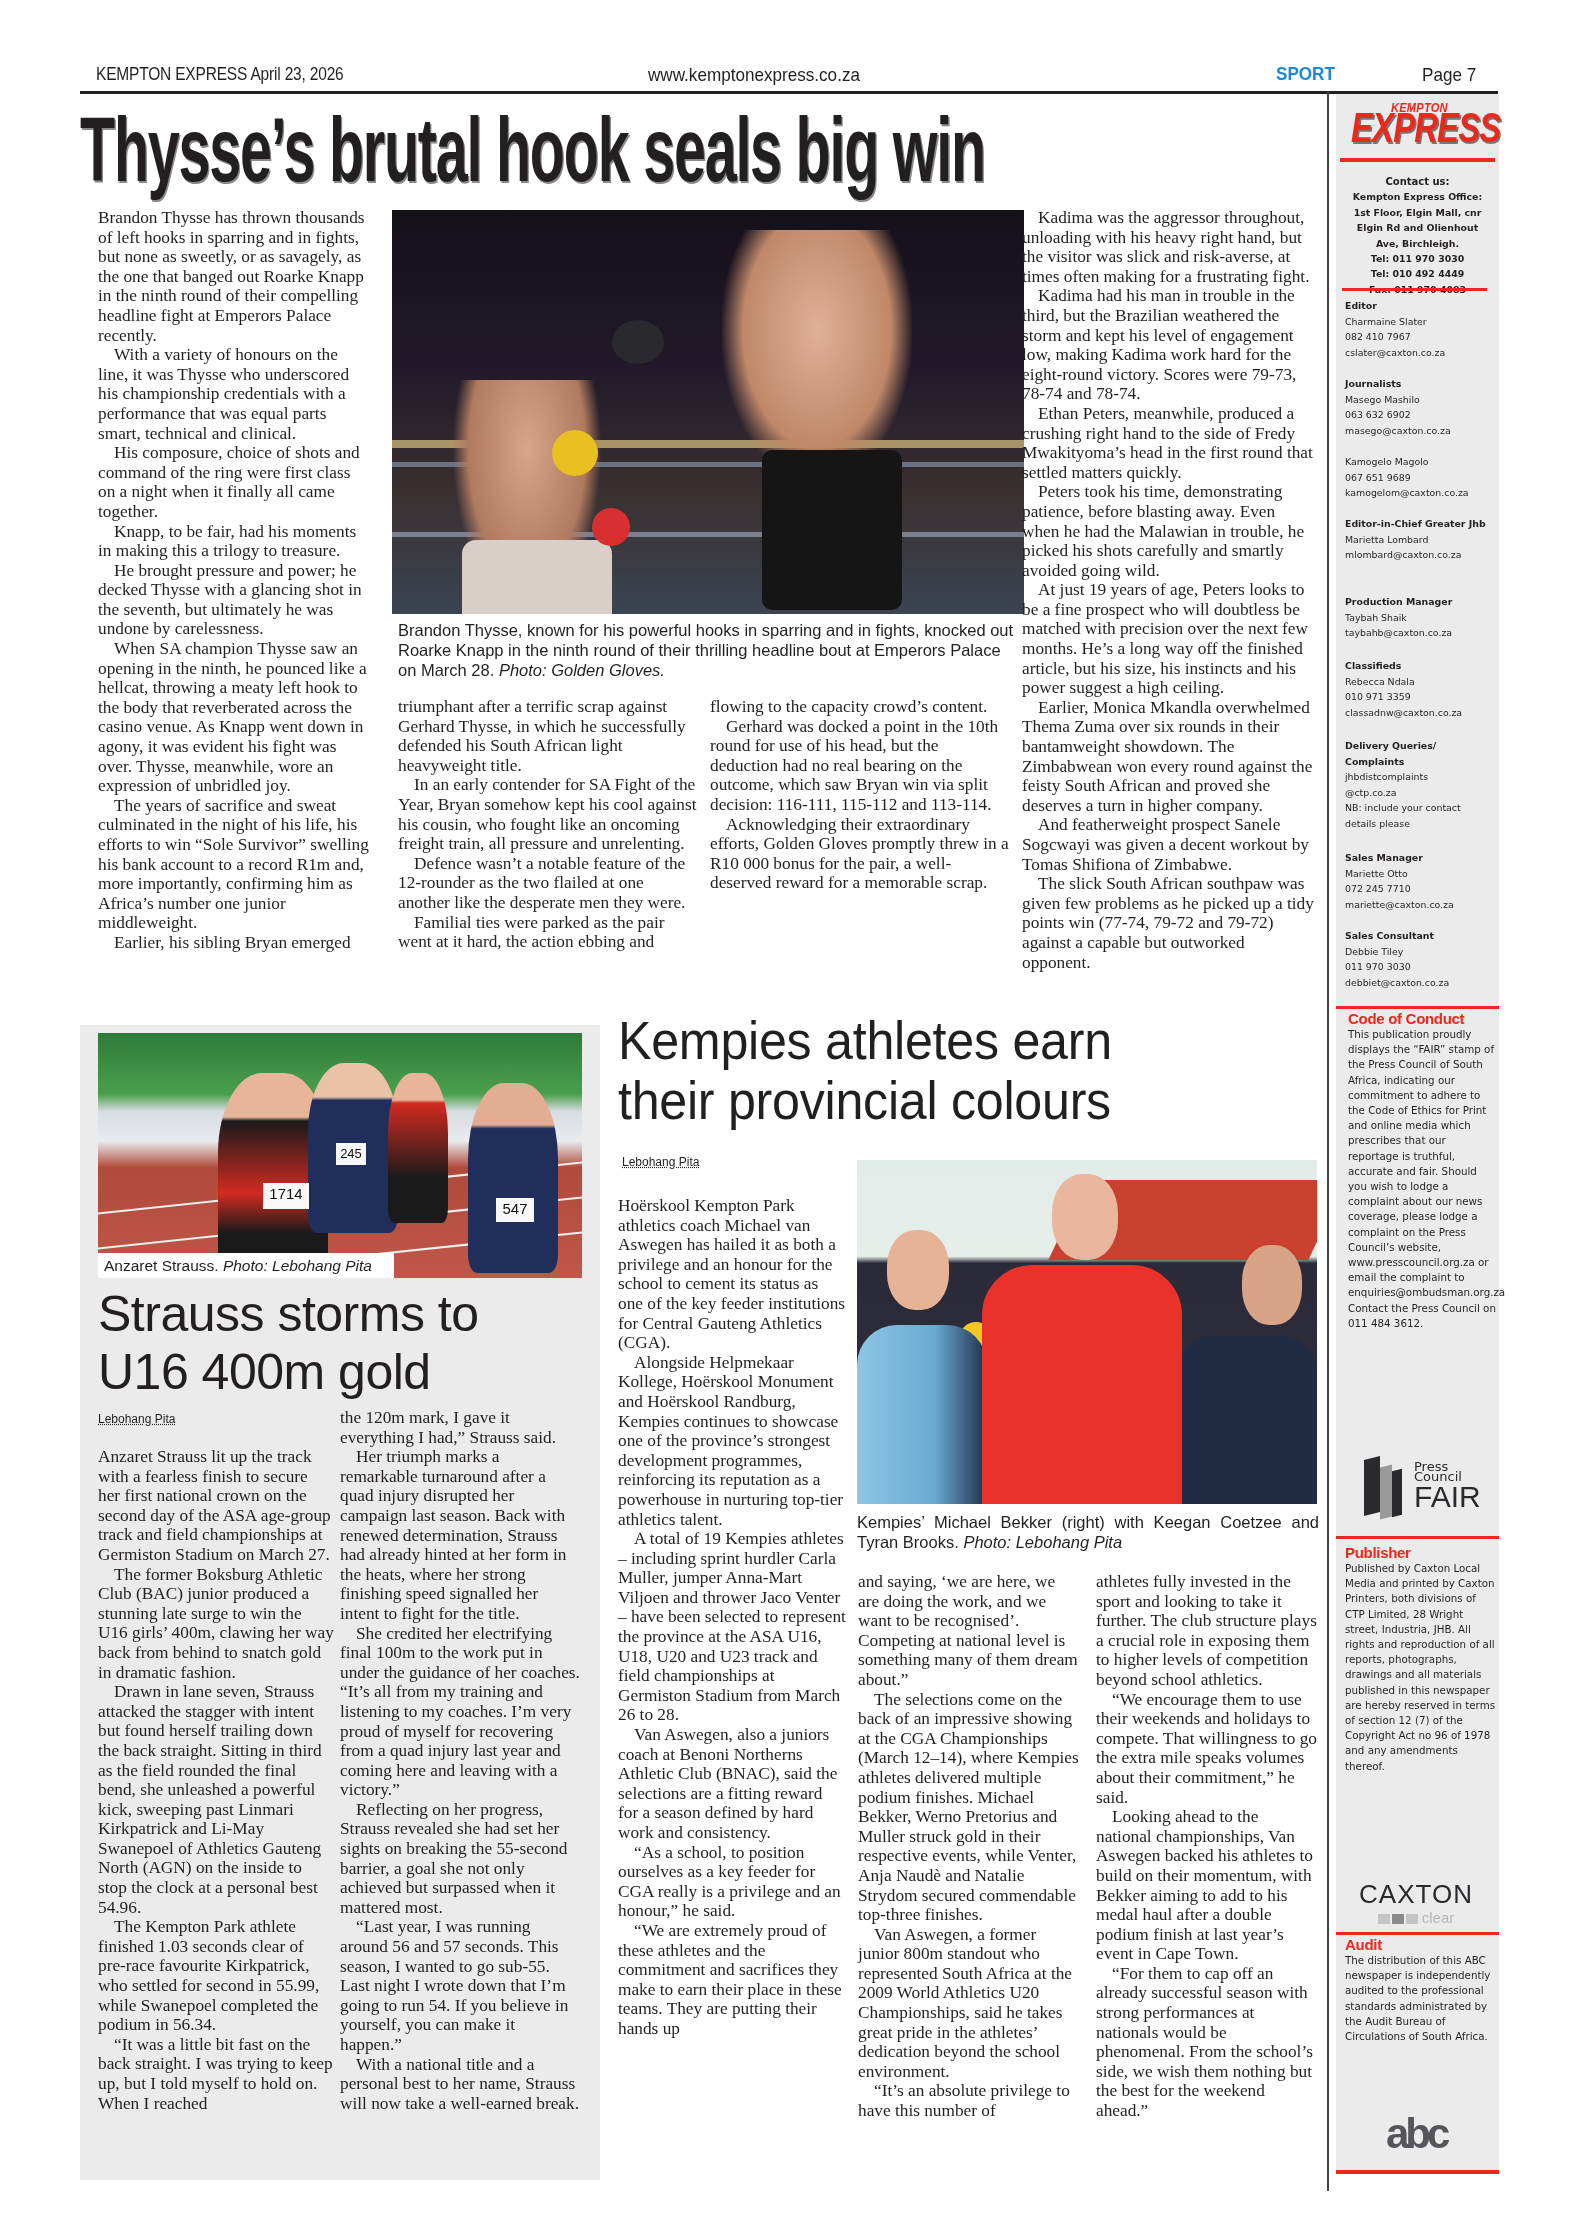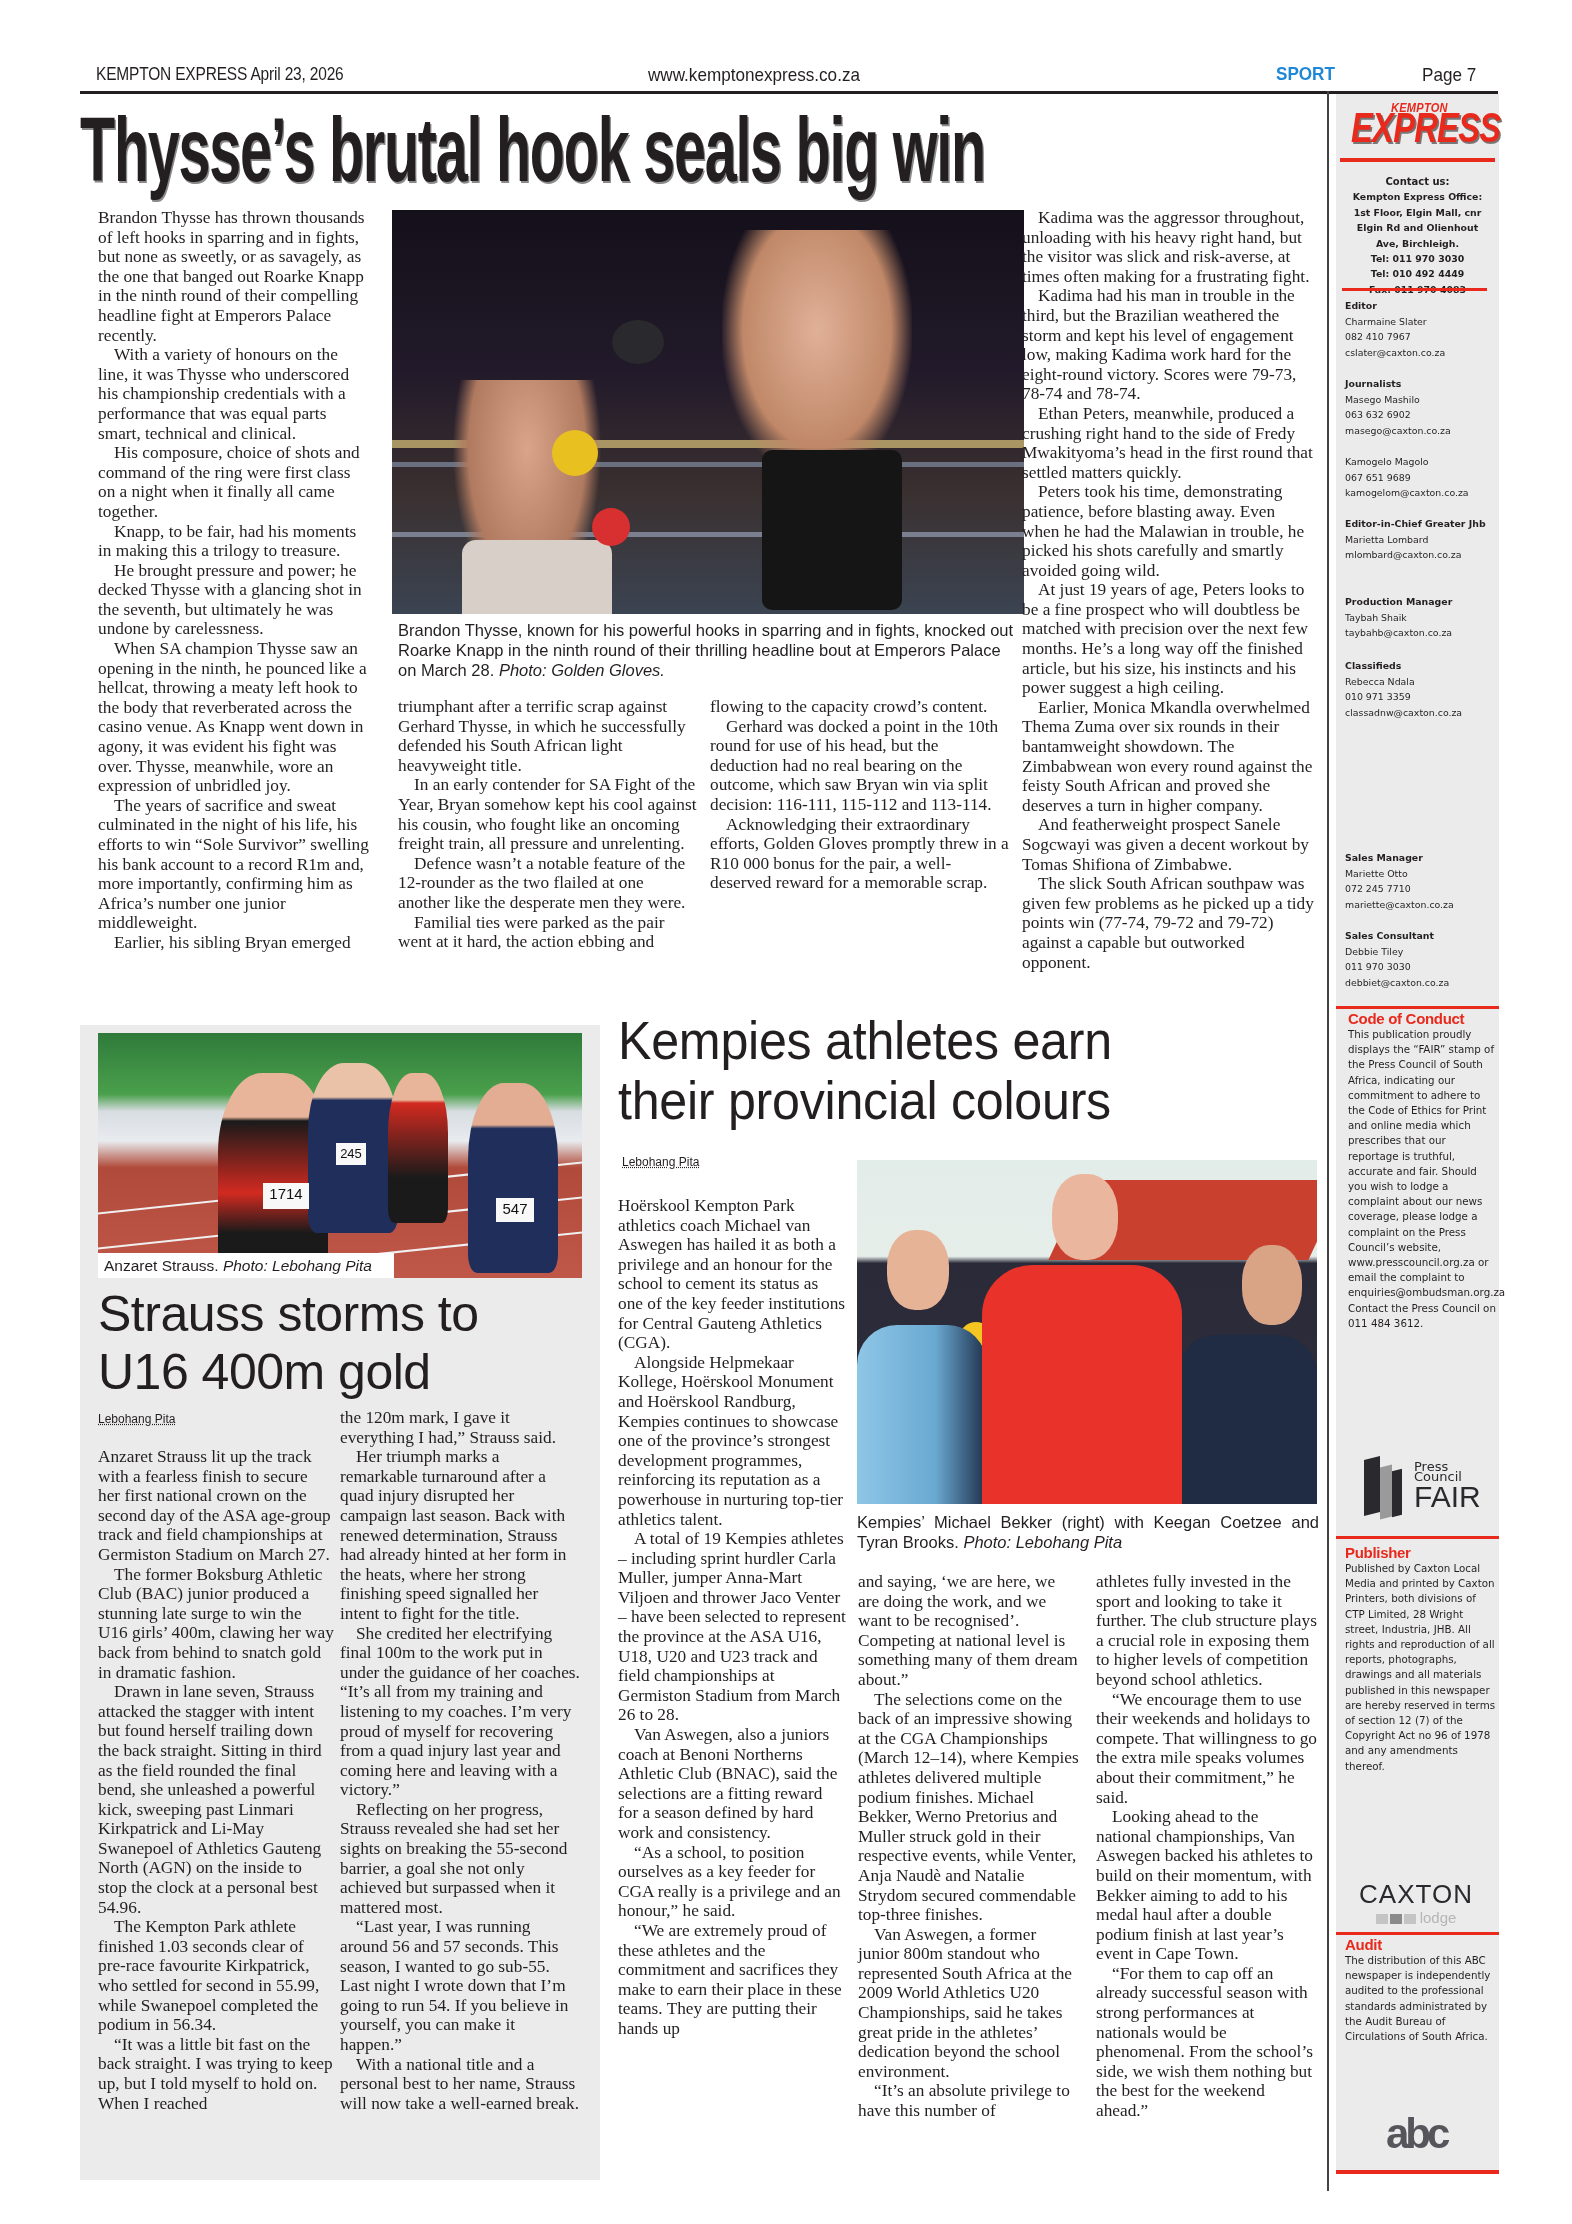--- a/index.html
+++ b/index.html
@@ -283,20 +283,27 @@
     <div class="lbl">Production Manager</div>
     <div>Taybah Shaik</div>
     <div>taybahb@caxton.co.za</div>
   </div>
   <div class="sb-block" style="top:564px;">
     <div class="lbl">Classifieds</div>
     <div>Rebecca Ndala</div>
     <div>010 971 3359</div>
     <div>classadnw@caxton.co.za</div>
   </div>
+  <div class="sb-block" style="top:644px;">
+    <div class="lbl">Delivery Queries/ Complaints</div>
+    <div>jhbdistcomplaints</div>
+    <div>@ctp.co.za</div>
+    <div>NB: include your contact</div>
+    <div>details please</div>
+  </div>
   <div class="sb-block" style="top:756px;">
     <div class="lbl">Sales Manager</div>
     <div>Mariette Otto</div>
     <div>072 245 7710</div>
     <div>mariette@caxton.co.za</div>
   </div>
   <div class="sb-block" style="top:834px;">
     <div class="lbl">Sales Consultant</div>
     <div>Debbie Tiley</div>
     <div>011 970 3030</div>
@@ -318,21 +325,21 @@
   </div>
   <div class="sb-redrule" style="top:1442px; left:0; width:163px; height:3px;"></div>
 
   <div class="sb-block" style="top:1450px; left:9px; width:152px;">
     <div class="sb-redhead">Publisher</div>
     <div class="sb-text">Published by Caxton Local Media and printed by Caxton Printers, both divisions of CTP Limited, 28 Wright street, Industria, JHB. All rights and reproduction of all reports, photographs, drawings and all materials published in this newspaper are hereby reserved in terms of section 12 (7) of the Copyright Act no 96 of 1978 and any amendments thereof.</div>
   </div>
 
   <div class="caxton" style="top:1786px;">
     <div class="c1">CAXTON</div>
-    <div><span class="sq"></span><span class="sq d"></span><span class="sq"></span><span class="c2" style="margin-left:2px">lodge</span></div>
+    <div><span class="sq"></span><span class="sq d"></span><span class="sq"></span><span class="c2" style="margin-left:2px">clear</span></div>
   </div>
   <div class="sb-redrule" style="top:1838px; left:0; width:163px; height:3px;"></div>
 
   <div class="sb-block" style="top:1842px; left:9px; width:152px;">
     <div class="sb-redhead">Audit</div>
     <div class="sb-text">The distribution of this ABC newspaper is independently audited to the professional standards administrated by the Audit Bureau of Circulations of South Africa.</div>
   </div>
   <div class="abc-logo" style="top:2018px;">abc</div>
 </div>
 <div class="bottom-rule"></div>

